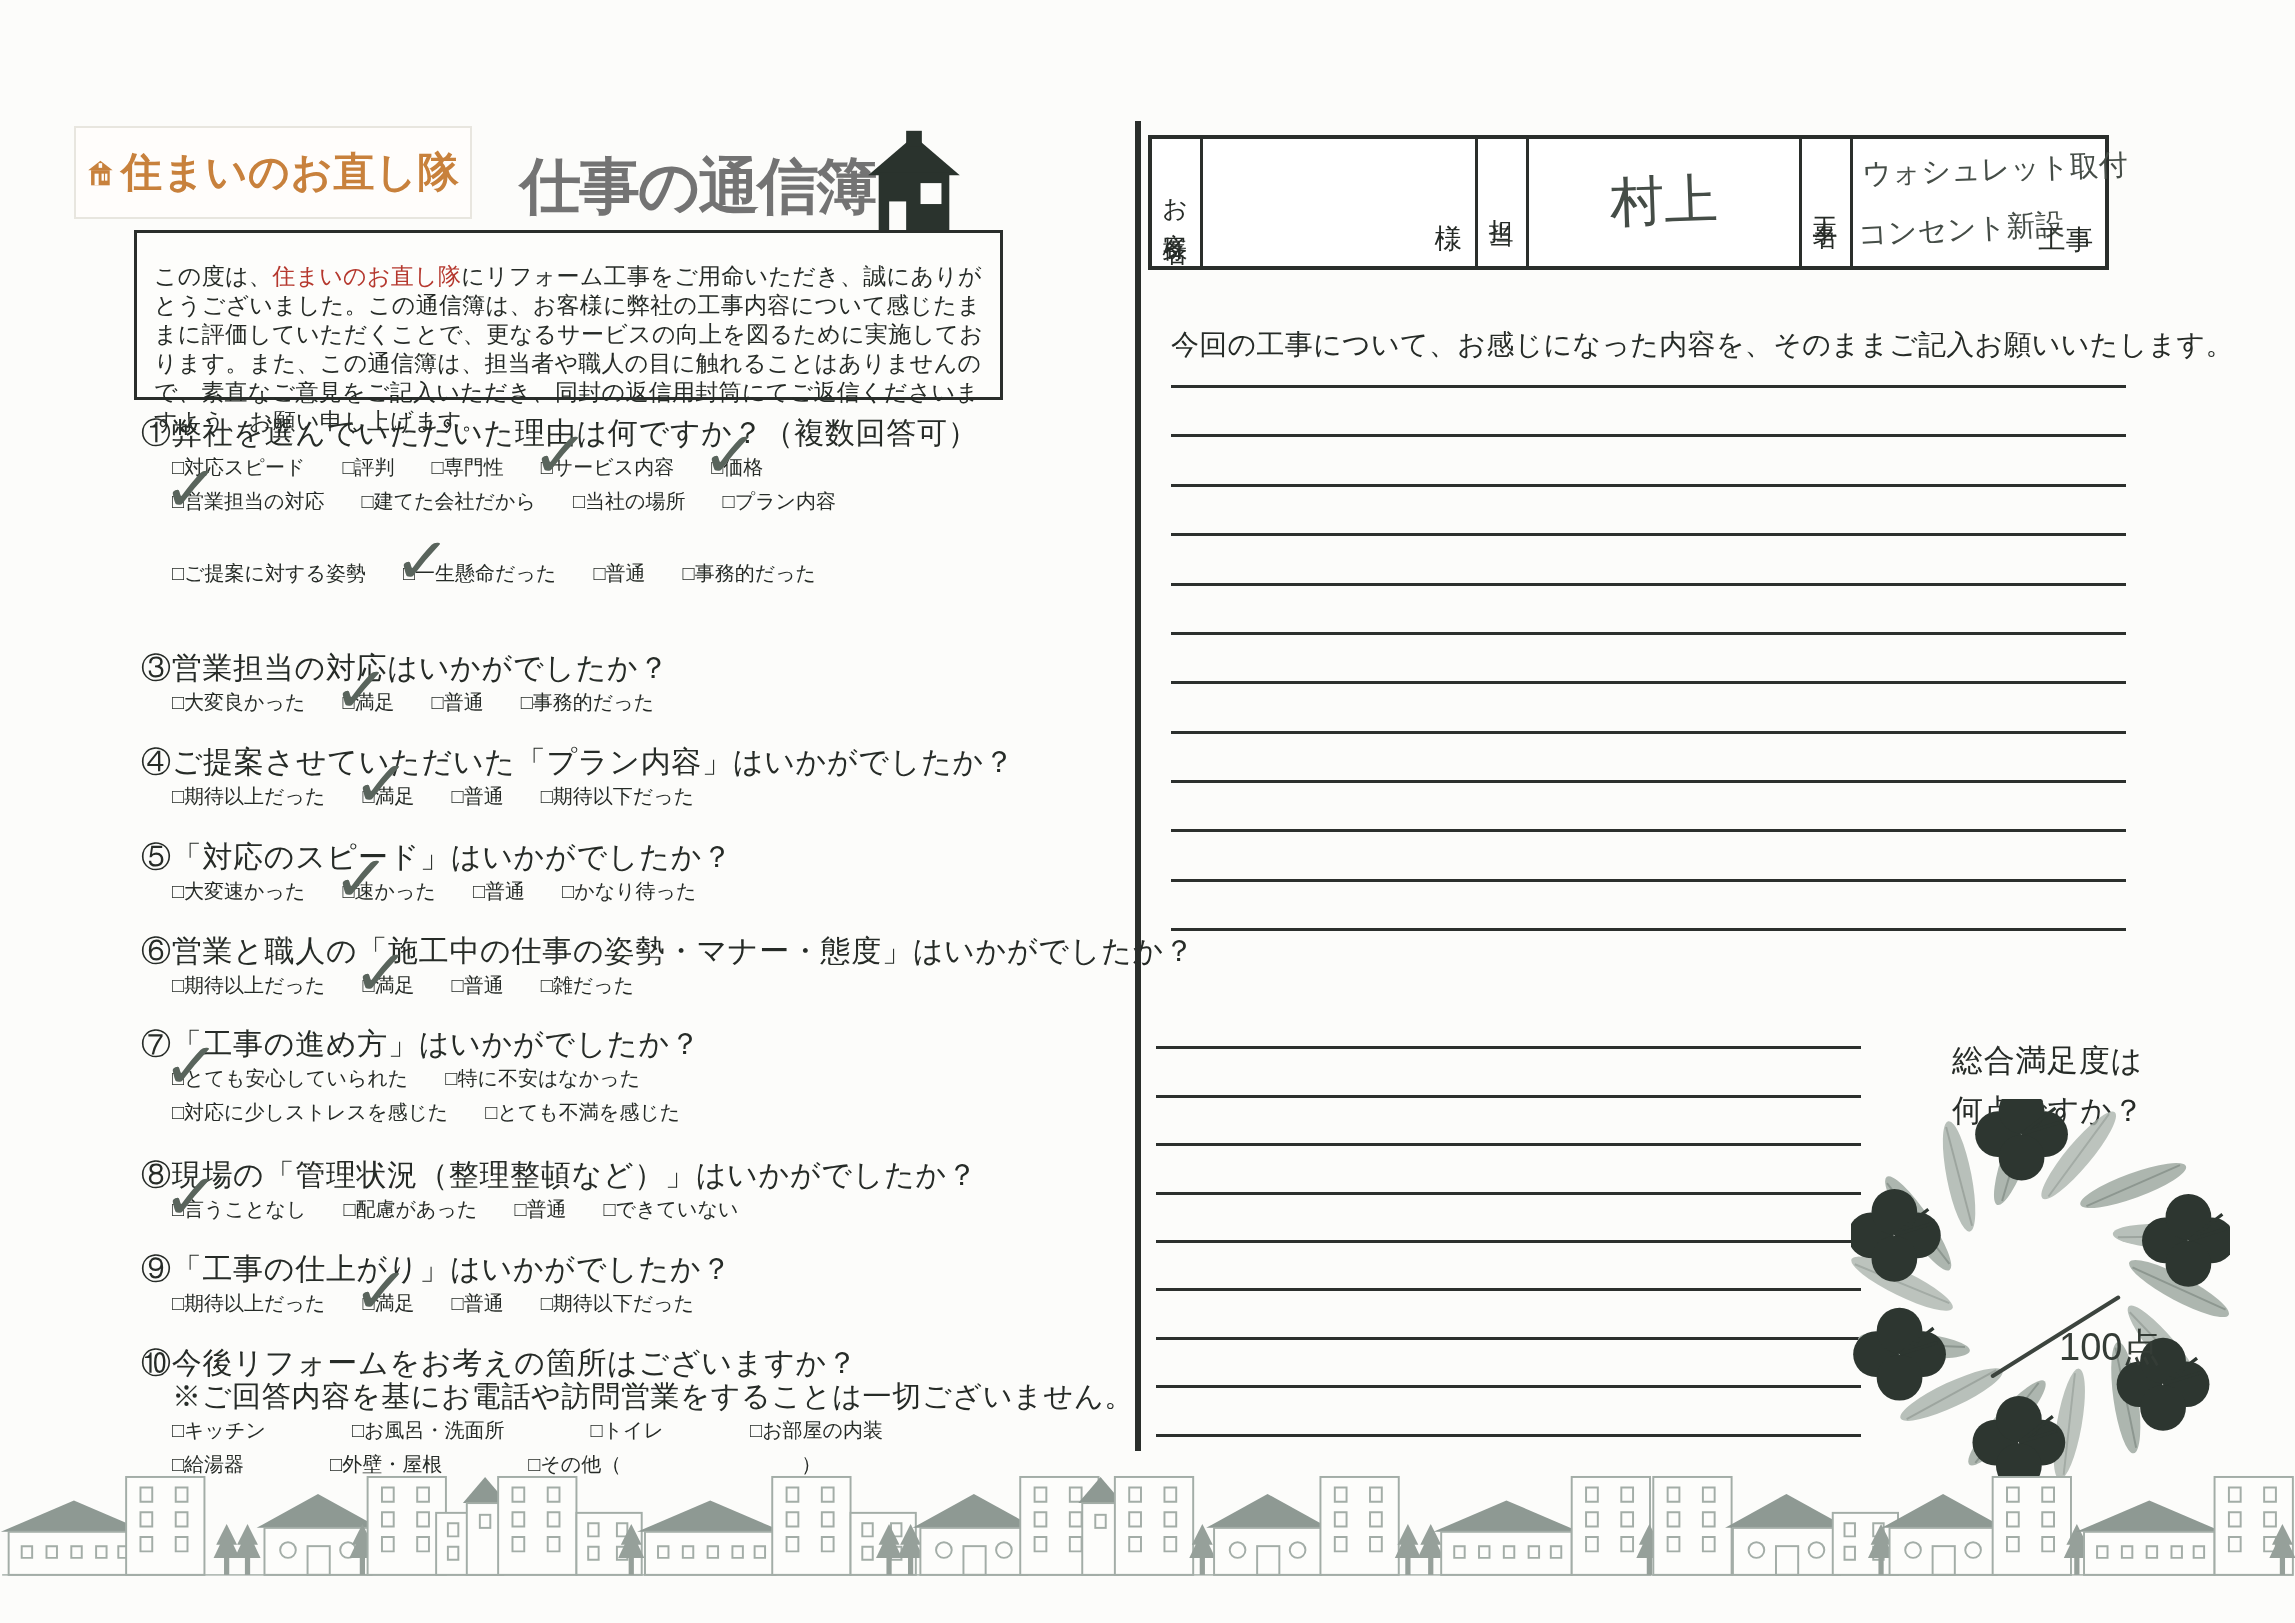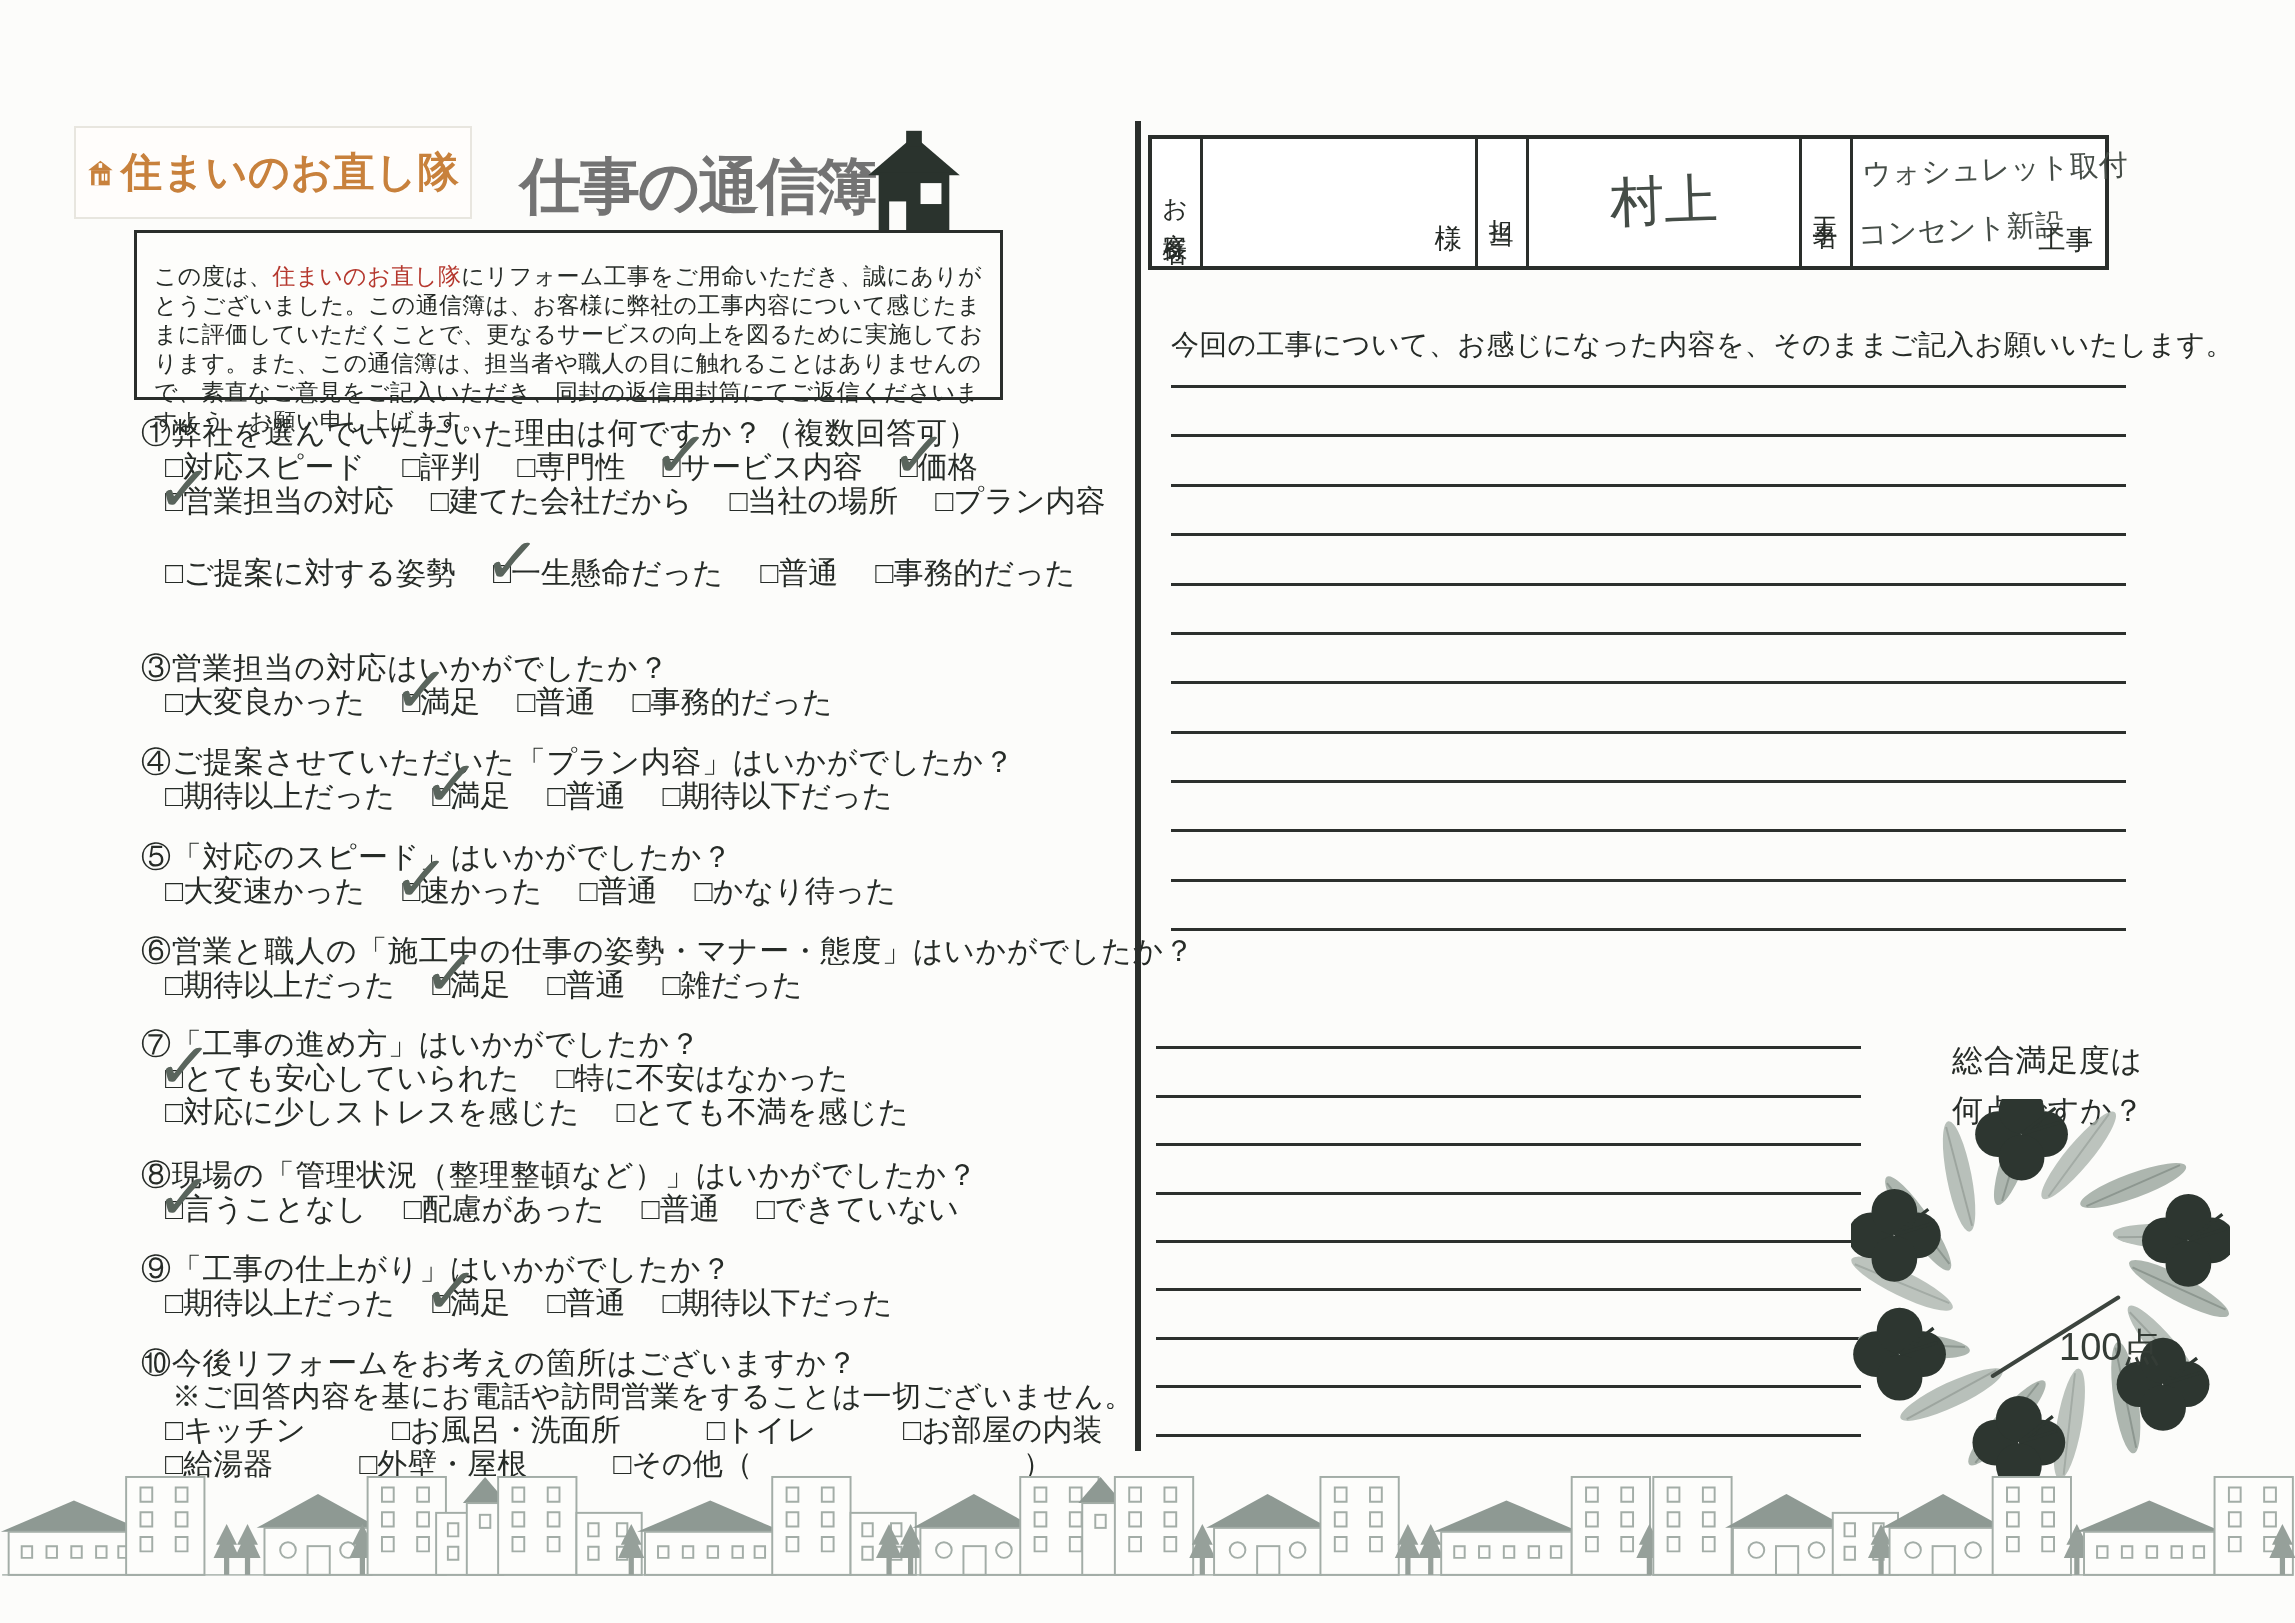--- a/index.html
+++ b/index.html
@@ -17,21 +17,21 @@
   
   #intro{position:absolute;left:134px;top:230px;width:869px;height:170px;border:3.9px solid #2a2e2b;
          box-sizing:border-box;padding:29px 17px;font-size:23px;line-height:29px;letter-spacing:0.3px;
          background:#fdfdfb;}
   .brand{color:#b5382e;}
 
   
   .q{position:absolute;left:141px;}
   .q-title{font-size:30px;white-space:nowrap;letter-spacing:0.7px;line-height:34px;}
   .q-note{font-size:29px;white-space:nowrap;margin-left:31px;line-height:33px;letter-spacing:0.7px;}
-  .row{display:flex;column-gap:37px;margin-left:24px;font-size:30px;line-height:34px;white-space:nowrap;}
+  .row{display:flex;column-gap:37px;margin-left:31px;font-size:20px;line-height:34px;white-space:nowrap;}
   .row.gw{column-gap:86px;}
   .opt{position:relative;display:inline-flex;align-items:baseline;}
   .cb{font-style:normal;}
   .cb::before{content:"□";}
   .ol{font-weight:normal;}
   .ck::after{content:"✓";position:absolute;left:-9.2px;top:-29px;font-size:67px;line-height:1;
              color:#59645c;transform:rotate(4deg);font-weight:400;pointer-events:none;}
 
   
   #divider{position:absolute;left:1135px;top:121px;width:5.9px;height:1330px;background:#2a2e2b;}

